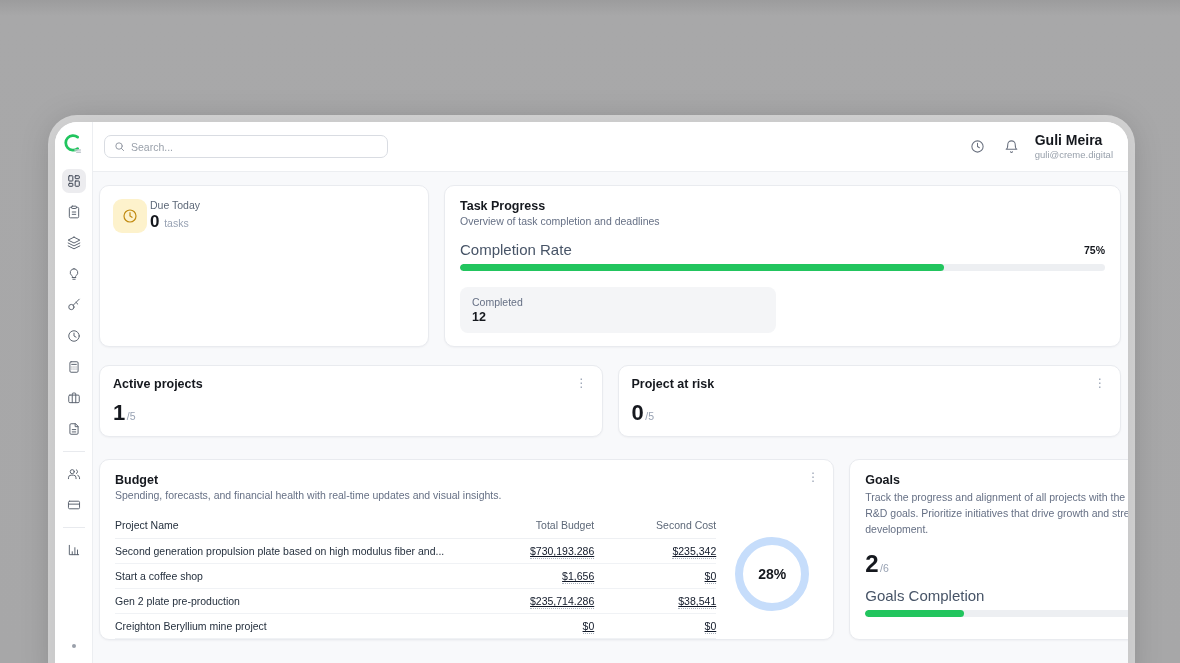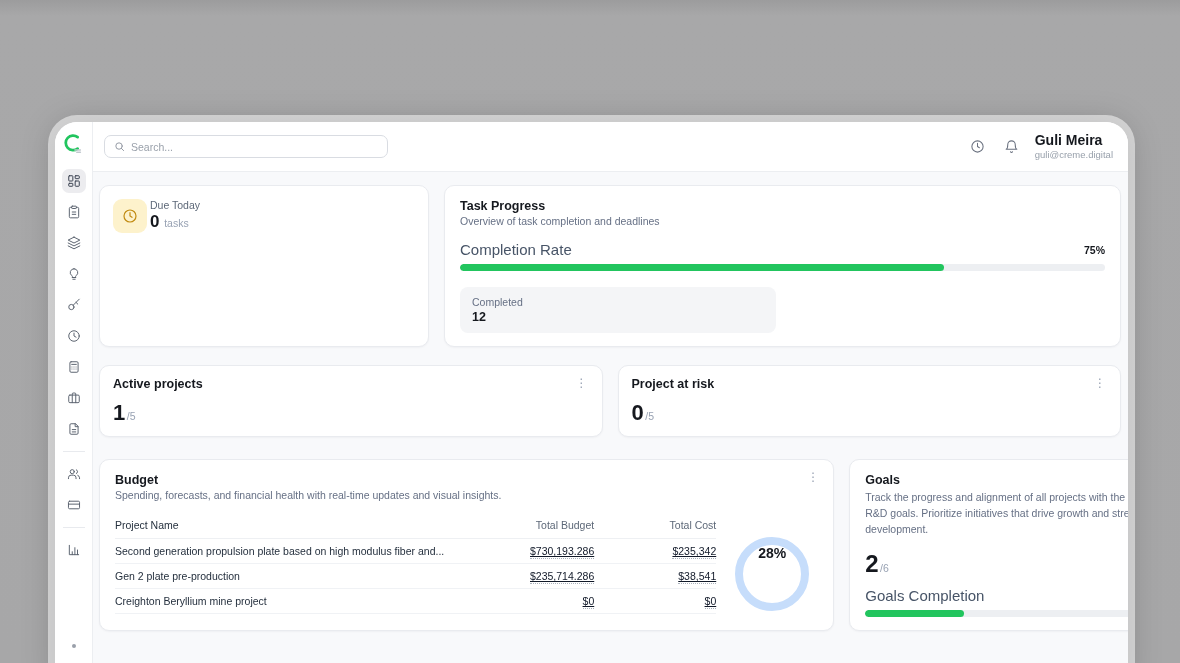--- a/index.html
+++ b/index.html
@@ -104,21 +104,21 @@
   .b-row { display:flex; align-items:center; padding:6px 0; border-bottom:1px solid #f0f2f5;
     font-size:10.5px; }
   .b-name { flex:1; min-width:0; white-space:nowrap; overflow:hidden; color:#25303e; }
   .b-col2 { width:150px; text-align:right; flex-shrink:0; }
   .b-col3 { width:122px; text-align:right; flex-shrink:0; }
   .money { color:#101828; text-decoration:underline; border-bottom:1px dotted #aab2bd;
     padding-bottom:1px; cursor:pointer; }
   .donut-wrap { width:92px; display:flex; justify-content:center; align-items:flex-start;
     padding-top:36px; flex-shrink:0; }
   .donut { width:74px; height:74px; border-radius:50%; border:8px solid #c6ddfb;
-    display:flex; justify-content:center;
+    display:flex; align-items:center; justify-content:center;
     font-size:14px; font-weight:800; color:#15181e; background:#fff; }
   
   .card-goals { padding:13px 15px; }
   .g-desc { font-size:10.5px; color:#667085; line-height:1.5; margin-top:3px; }
   .g-count { display:flex; align-items:baseline; gap:2px; margin-top:13px; }
   .g-val { font-size:24px; font-weight:800; letter-spacing:-.5px; }
   .g-total { font-size:10.5px; color:#98a2b3; }
   .g-ach-row { display:flex; justify-content:space-between; align-items:center; margin-top:9px; margin-bottom:6px; }
 </style>
 </head>
@@ -315,27 +315,32 @@
       <div class="row3">
         <div class="card card-budget">
           <div class="kebab">⋮</div>
           <div class="c-title">Budget</div>
           <div class="c-sub">Spending, forecasts, and financial health with real-time updates and visual insights.</div>
           <div class="b-body">
             <div class="b-table">
               <div class="b-hrow">
                 <div class="b-name">Project Name</div>
                 <div class="b-col2">Total Budget</div>
-                <div class="b-col3">Total Cost</div>
+                <div class="b-col3">Second Cost</div>
               </div>
               <div id="budget-body">
                   <div class="b-row">
                     <div class="b-name">Second generation propulsion plate based on high modulus fiber and...</div>
                     <div class="b-col2"><span class="money">$730,193.286</span></div>
                     <div class="b-col3"><span class="money">$235,342</span></div>
+                  </div>
+                  <div class="b-row">
+                    <div class="b-name">Start a coffee shop</div>
+                    <div class="b-col2"><span class="money">$1,656</span></div>
+                    <div class="b-col3"><span class="money">$0</span></div>
                   </div>
                   <div class="b-row">
                     <div class="b-name">Gen 2 plate pre-production</div>
                     <div class="b-col2"><span class="money">$235,714.286</span></div>
                     <div class="b-col3"><span class="money">$38,541</span></div>
                   </div>
                   <div class="b-row">
                     <div class="b-name">Creighton Beryllium mine project</div>
                     <div class="b-col2"><span class="money">$0</span></div>
                     <div class="b-col3"><span class="money">$0</span></div>

